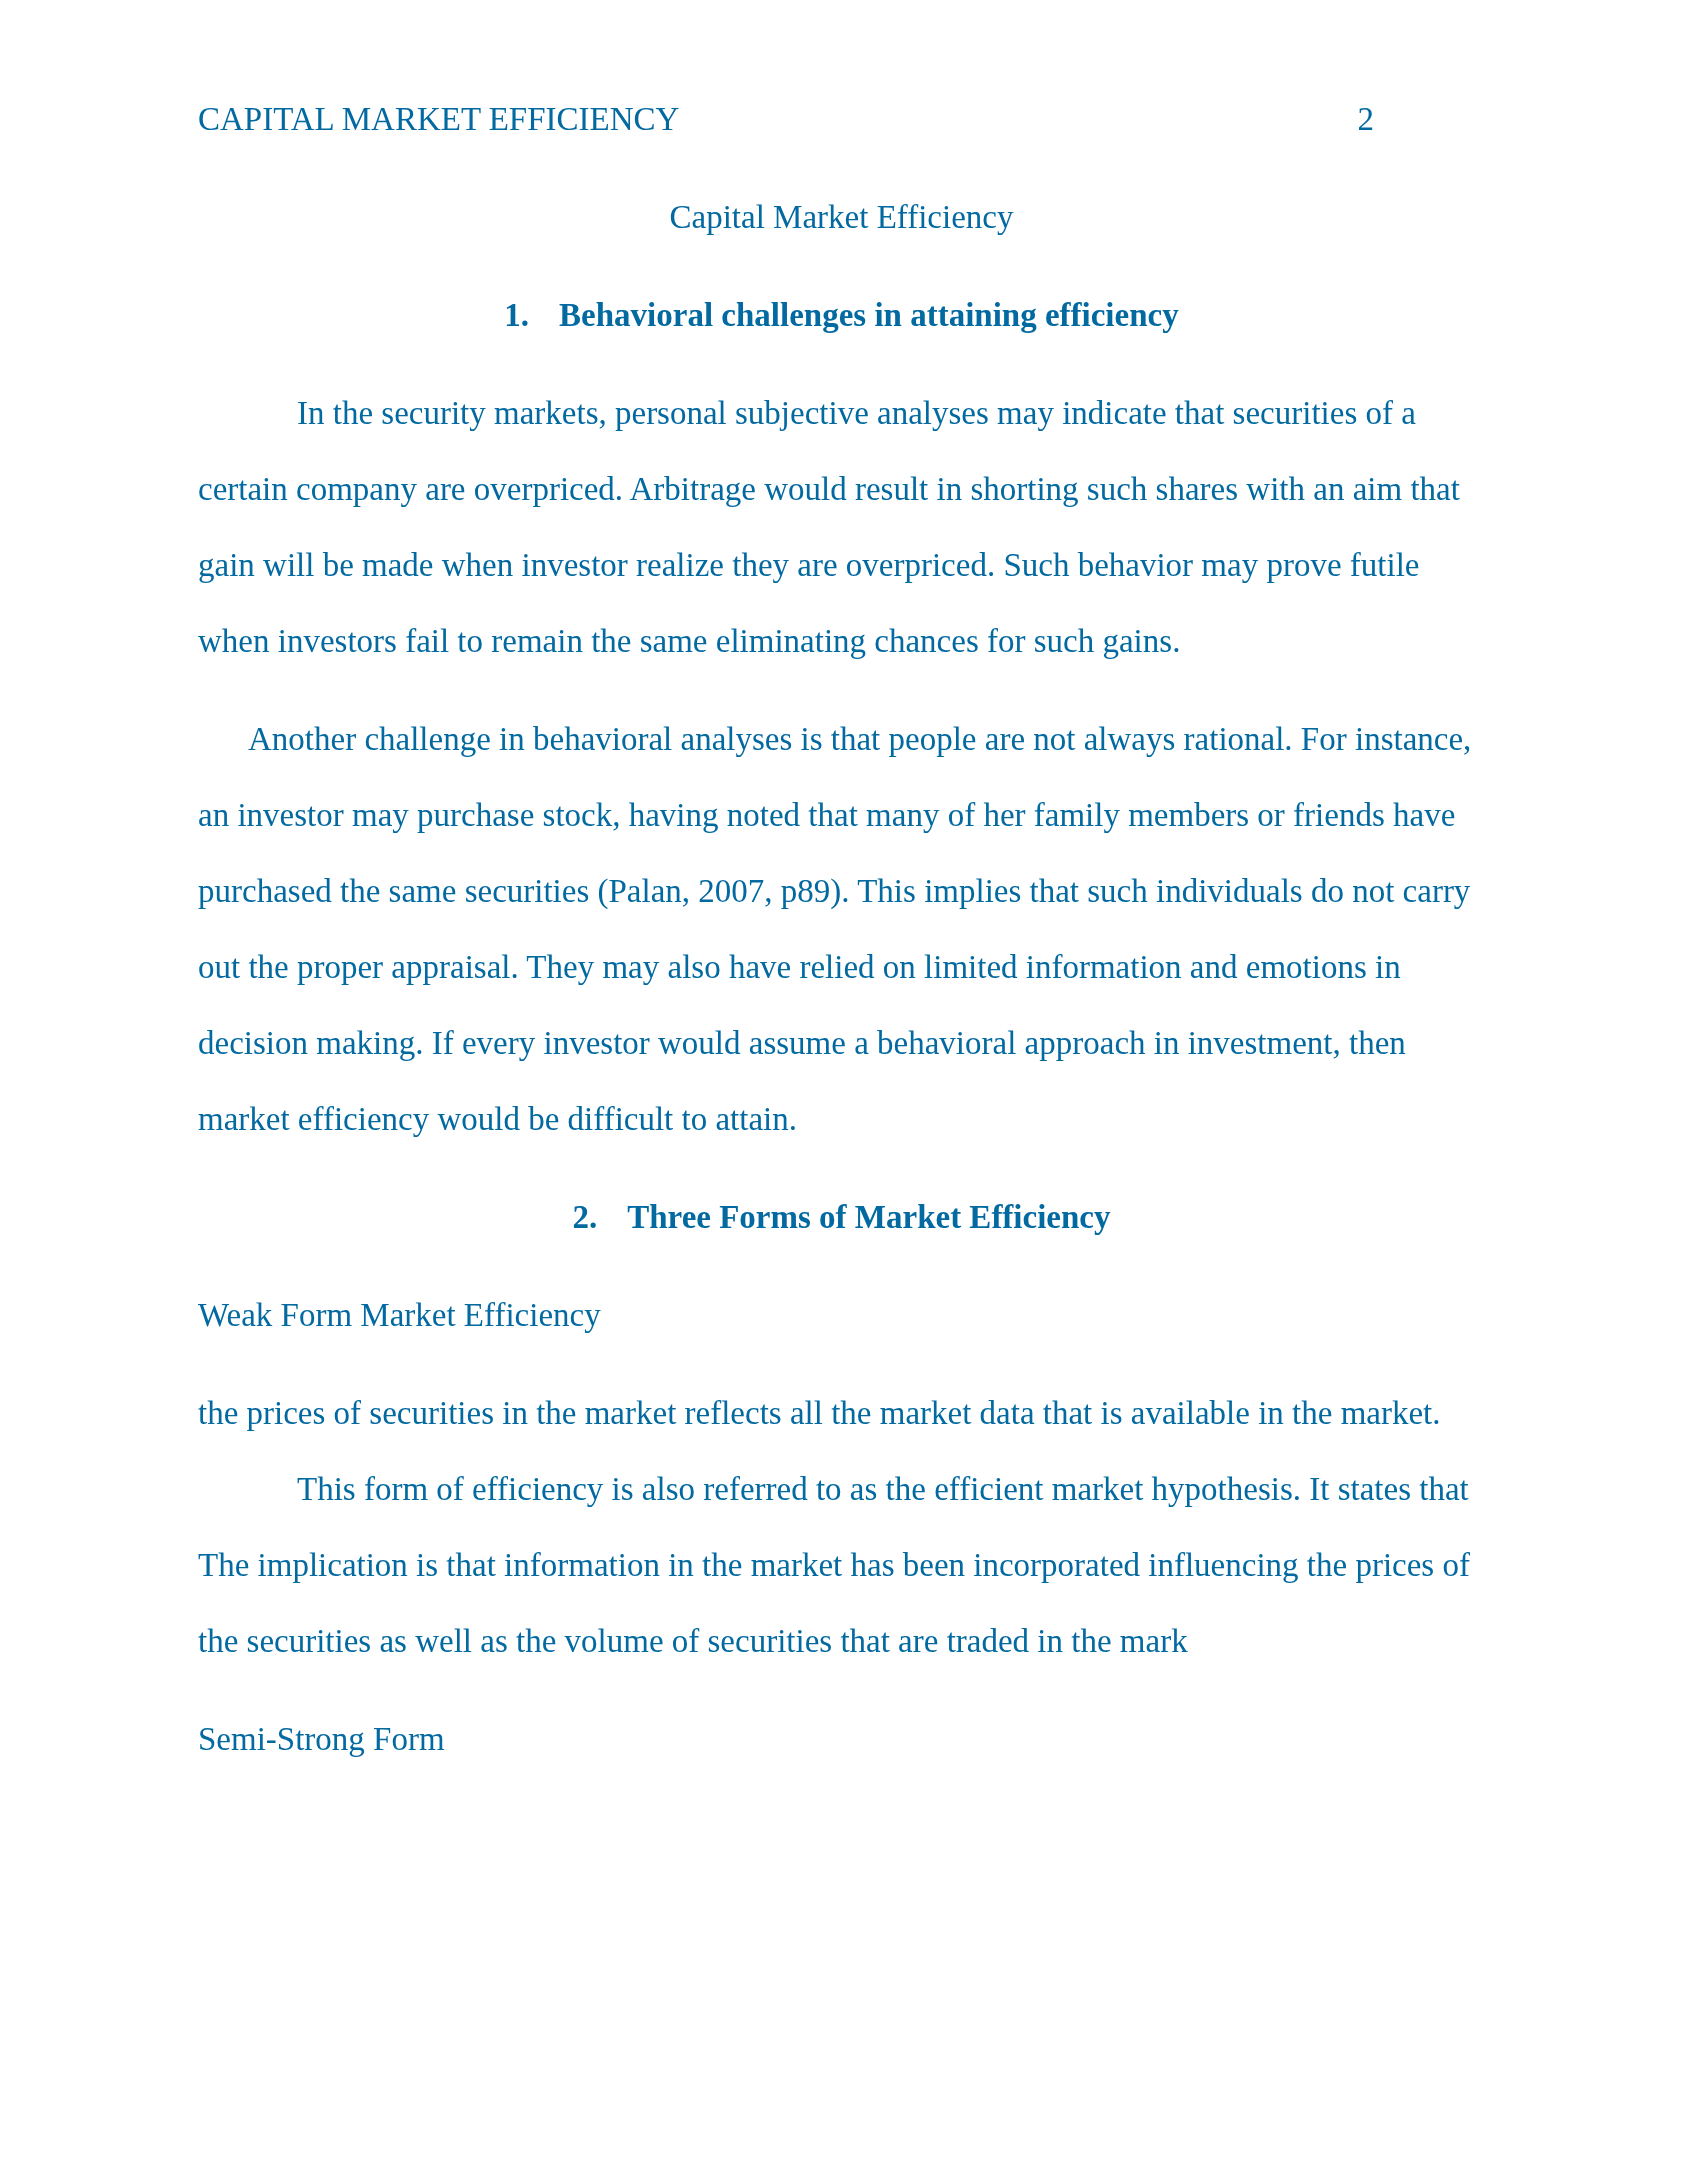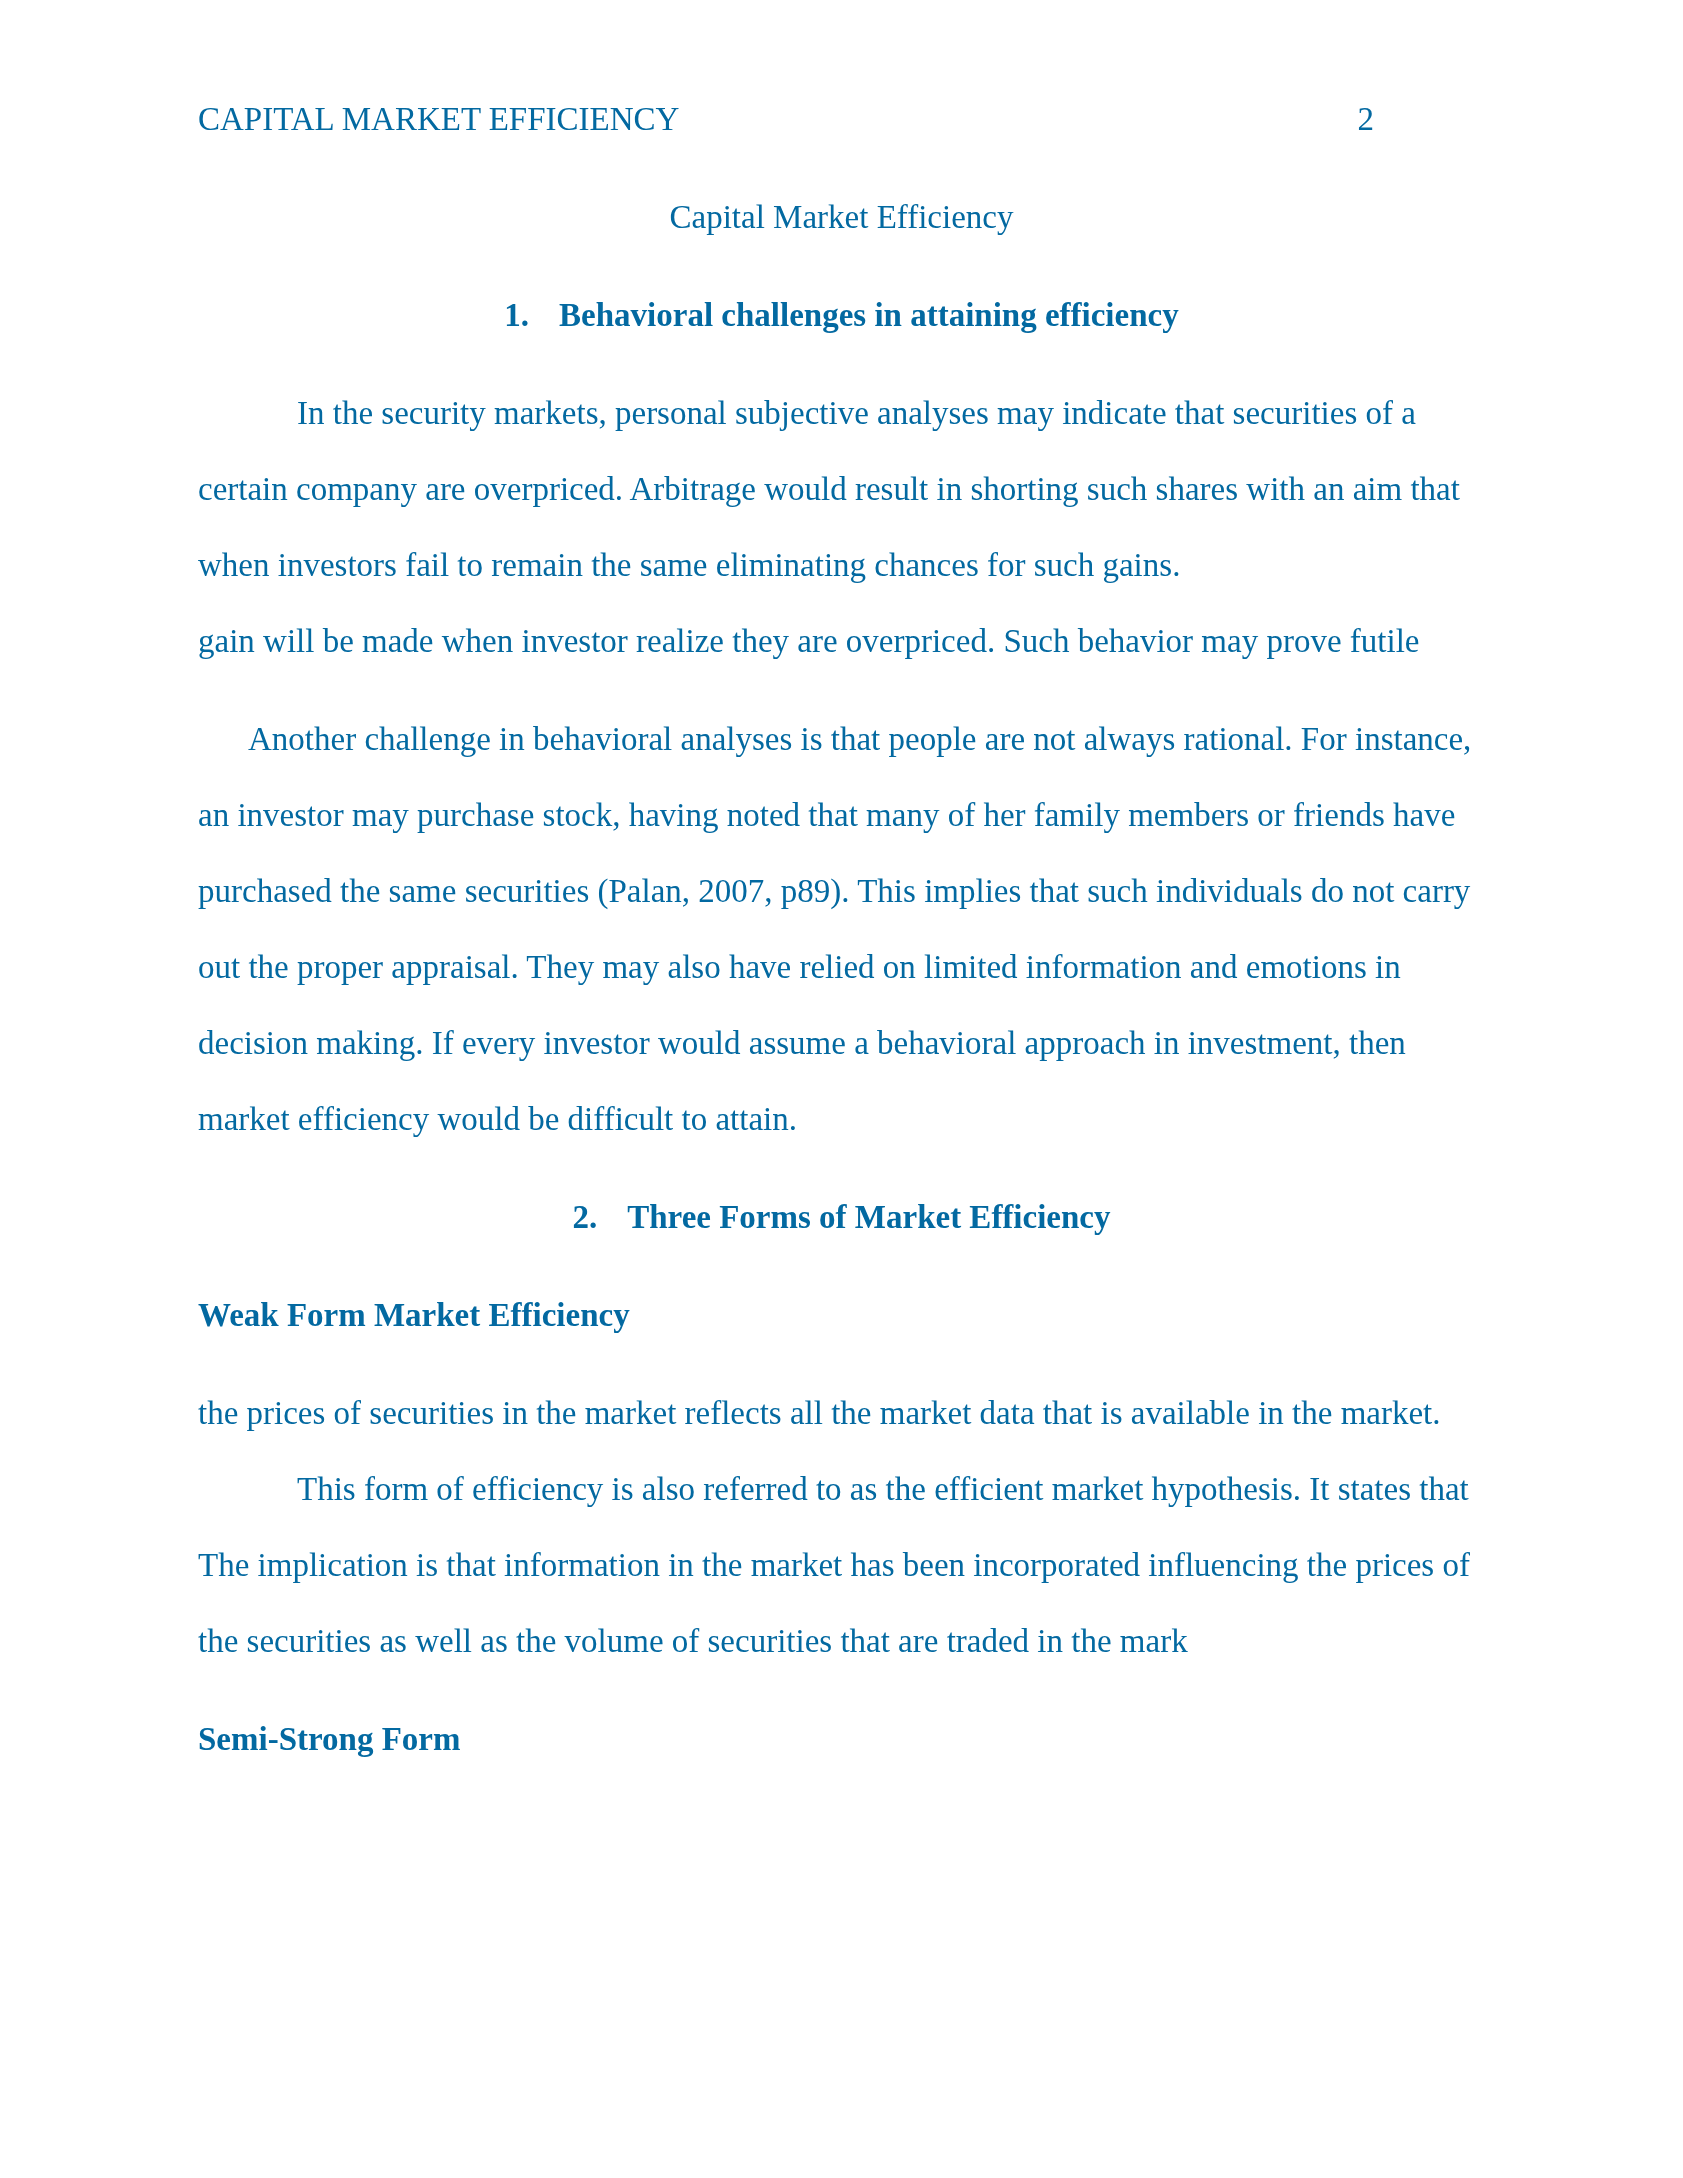--- a/index.html
+++ b/index.html
@@ -37,21 +37,21 @@
   .section-heading {
     display: flex;
     justify-content: center;
     font-weight: bold;
     margin-bottom: 22px;
   }
   .heading-number {
     margin-right: 30px;
   }
   .subheading {
-    font-weight: bold;
+    font-weight: normal;
     text-align: left;
     margin-bottom: 22px;
   }
   .paragraph {
     margin-bottom: 22px;
   }
   .line {
     white-space: nowrap;
   }
   .indent-100 { text-indent: 99px; }
@@ -71,22 +71,22 @@
     <div class="doc-title">Capital Market Efficiency</div>
 
     <div class="section-heading">
       <span class="heading-number">1.</span>
       <span>Behavioral challenges in attaining efficiency</span>
     </div>
 
     <div class="paragraph">
       <div class="line indent-100">In the security markets, personal subjective analyses may indicate that securities of a</div>
       <div class="line">certain company are overpriced. Arbitrage would result in shorting such shares with an aim that</div>
+      <div class="line">gain will be made when investor realize they are overpriced. Such behavior may prove futile</div>
       <div class="line">when investors fail to remain the same eliminating chances for such gains.</div>
-      <div class="line">gain will be made when investor realize they are overpriced. Such behavior may prove futile</div>
     </div>
 
     <div class="paragraph">
       <div class="line indent-50">Another challenge in behavioral analyses is that people are not always rational. For instance,</div>
       <div class="line">an investor may purchase stock, having noted that many of her family members or friends have</div>
       <div class="line">purchased the same securities (Palan, 2007, p89). This implies that such individuals do not carry</div>
       <div class="line">out the proper appraisal. They may also have relied on limited information and emotions in</div>
       <div class="line">decision making. If every investor would assume a behavioral approach in investment, then</div>
       <div class="line">market efficiency would be difficult to attain.</div>
     </div>

